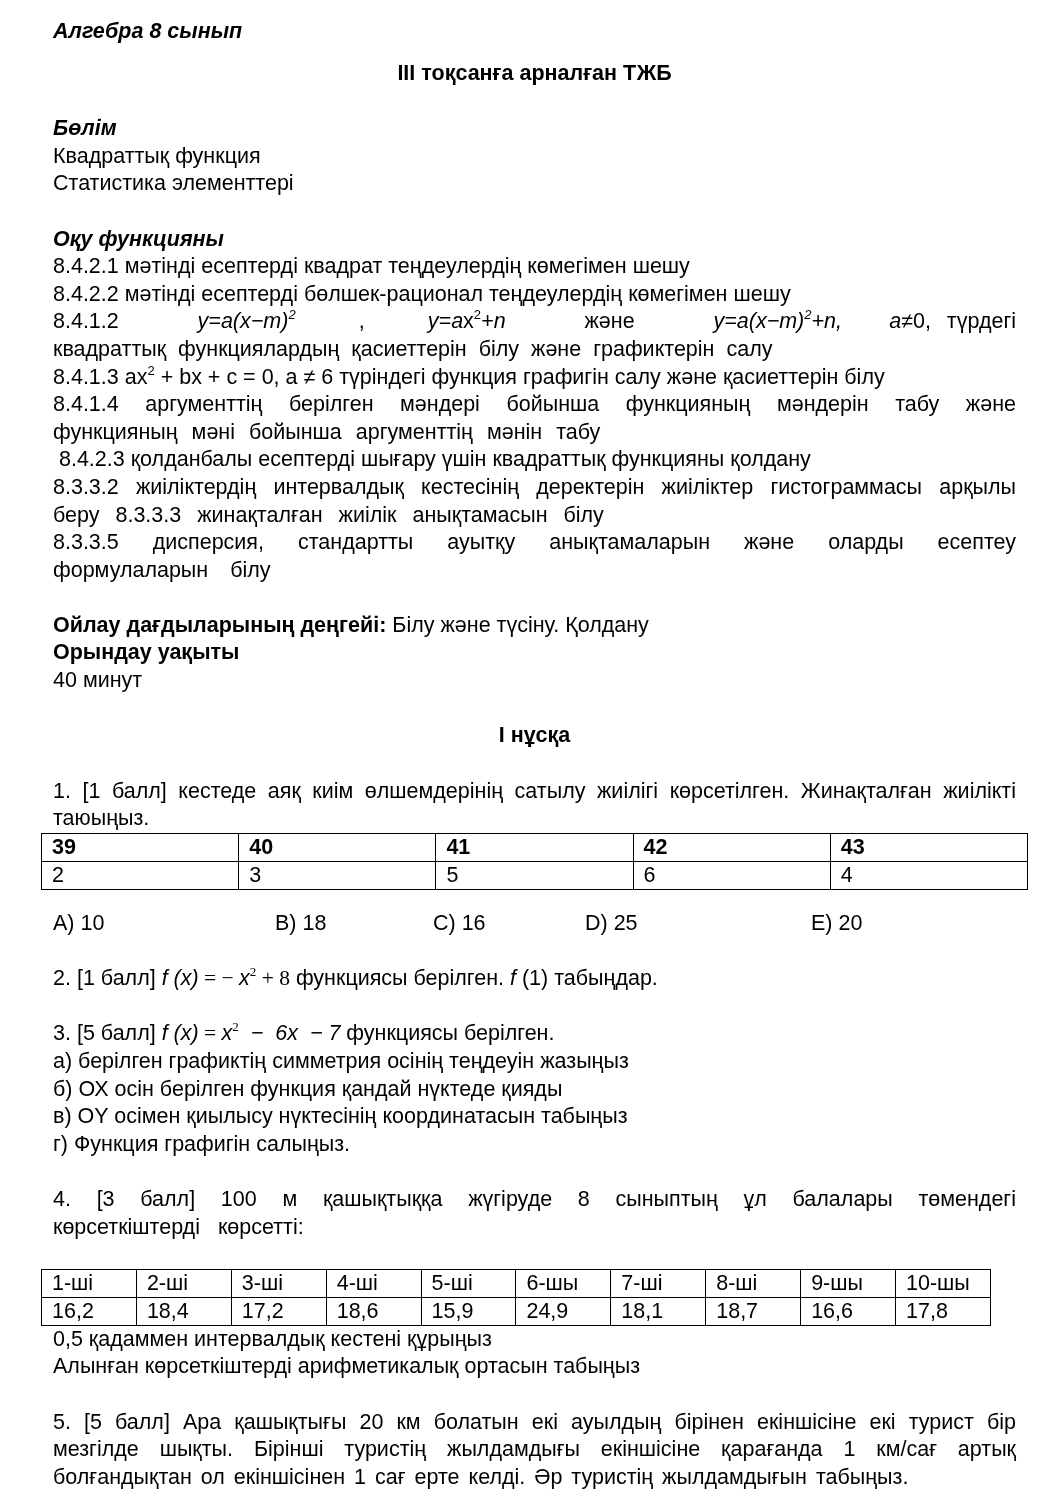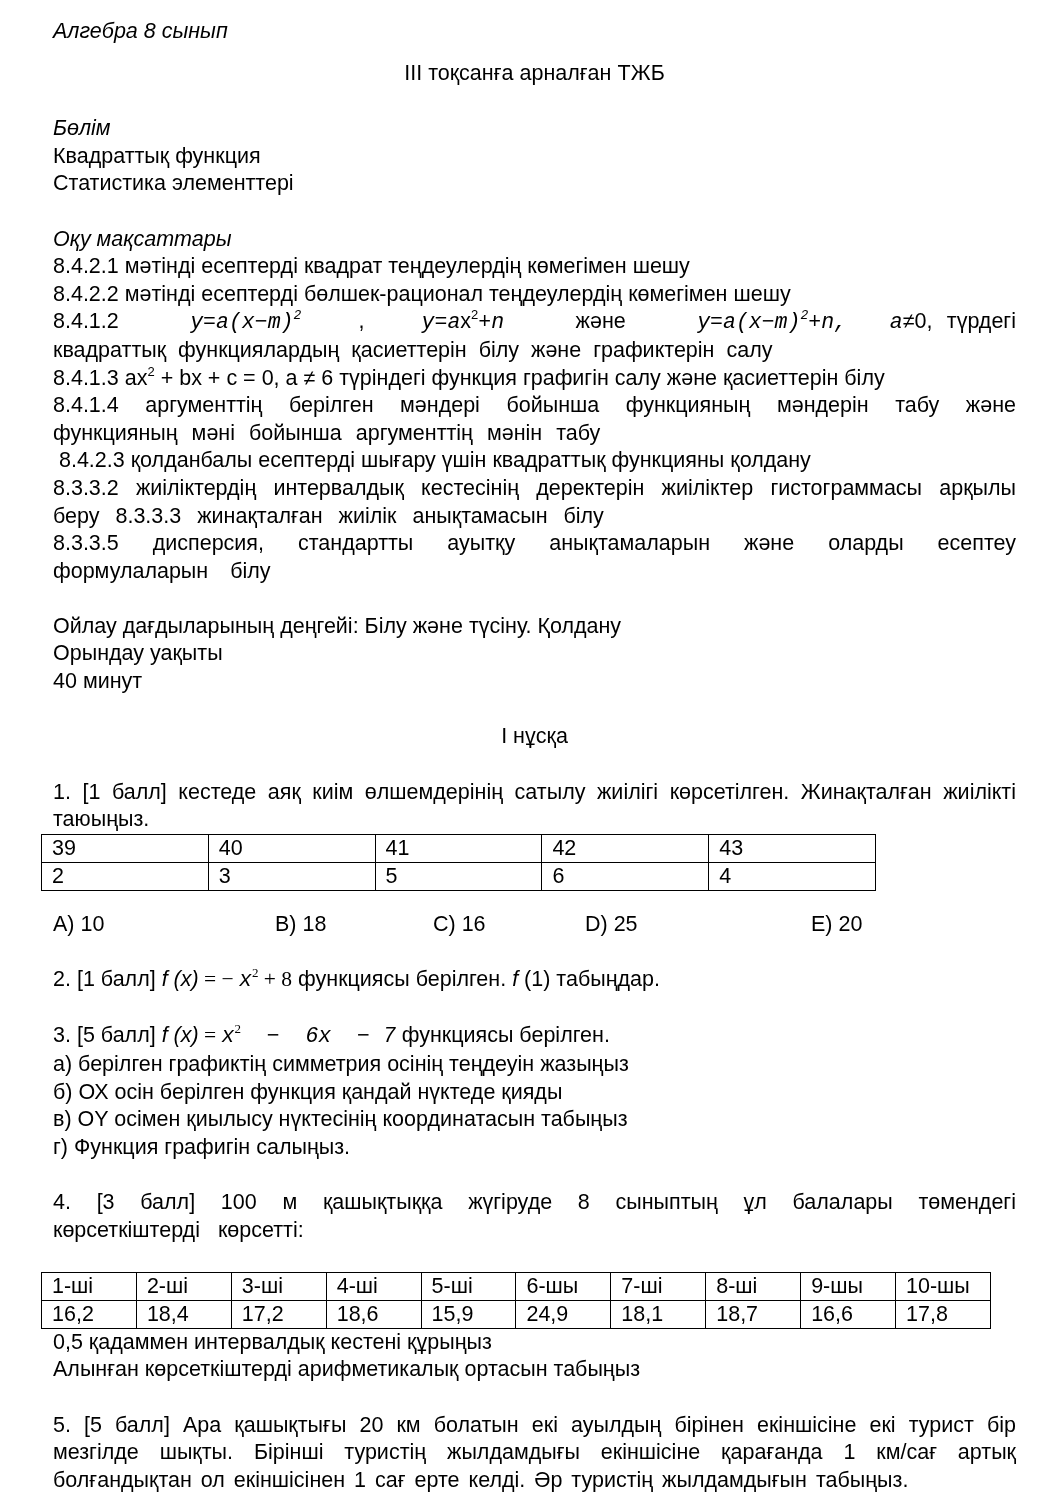--- a/index.html
+++ b/index.html
@@ -2,31 +2,31 @@
 <html><head>
 <meta charset="utf-8">
 <style>
   html, body { margin: 0; padding: 0; background: #ffffff; }
   body {
     width: 1060px; height: 1511px; position: relative; overflow: hidden;
     font-family: "Liberation Sans", sans-serif; font-size: 21.5px; color: #000;
     line-height: 27.6px;
   }
   .page { position: absolute; left: 53px; top: 18px; width: 963px; }
-  .bi { font-weight: normal; font-style: italic; }
-  .b { font-weight: normal; }
+  .bi { font-weight: bold; font-style: italic; }
+  .b { font-weight: bold; }
   .center { text-align: center; }
   .just { text-align: justify; text-align-last: left; }
-  .math { font-family: Liberation Mono, monospace; font-style: italic; }
+  .math { font-family: Liberation Sans, sans-serif; font-style: italic; }
   .mathn { font-family: "Liberation Serif", "DejaVu Serif", serif; }
   sup { font-size: 13px; line-height: 0; vertical-align: 9px; }
   .gap { height: 27.6px; }
   table.grid { border-collapse: collapse; position: relative; }
   table.grid td { border: 1px solid #000; padding: 0 0 0 10px; height: 27px; line-height: 27px; vertical-align: middle; }
-  .t1 { margin-left: -12px; width: 835px; border-radius: 20px; }
+  .t1 { margin-left: -12px; width: 987px; border-radius: 20px; }
   .t1 td { width: 20%; }
   .t2 { margin-left: -12px; width: 950px; }
   .t2 td { width: 10%; }
   .opts { display: flex; margin-top: 20px; }
   .opts span { display: inline-block; }
   .row2 { display: flex; flex-direction: column; }
   .row2 .lbl { width: 373px; }
 </style>
 </head>
 <body>
@@ -36,21 +36,21 @@
   <div class="bi">Алгебра 8 сынып</div>
   <div style="height:14px"></div>
   <div class="b center" style="padding-left:0px">III тоқсанға арналған ТЖБ</div>
   <div style="height:28px"></div>
 
   <div class="bi">Бөлім</div>
   <div>Квадраттық функция</div>
   <div>Статистика элементтері</div>
   <div class="gap"></div>
 
-  <div class="bi">Оқу мақсаттары</div>
+  <div class="bi">Оқу функцияны</div>
   <div>8.4.2.1 мәтінді есептерді квадрат теңдеулердің көмегімен шешу</div>
   <div>8.4.2.2 мәтінді есептерді бөлшек-рационал теңдеулердің көмегімен шешу</div>
   <div class="just" style="word-spacing:6px">
     <span>8.4.1.2</span>&nbsp;&nbsp;&nbsp;&nbsp;&nbsp;<span class="math"><span>y=a(x−m)</span><sup>2</sup></span>&nbsp;&nbsp;&nbsp;&nbsp;<span>,</span>&nbsp;&nbsp;&nbsp;&nbsp;<span class="math"><span>y=a</span></span><span>x</span><sup>2</sup><span class="math">+n</span>&nbsp;&nbsp;&nbsp;&nbsp;&nbsp;<span>және</span>&nbsp;&nbsp;&nbsp;&nbsp;&nbsp;<span class="math"><span>y=a(x−m)</span><sup>2</sup><span>+n,</span></span>&nbsp;&nbsp;&nbsp;<span class="math">a</span><span>≠0,</span>
     <span>түрдегі квадраттық функциялардың қасиеттерін білу және графиктерін салу</span>
   </div>
   <div><span>8.4.1.3 ax</span><sup>2</sup><span> + bx + c = 0, a ≠ 6 түріндегі функция графигін салу және қасиеттерін білу</span></div>
   <div class="just" style="word-spacing:8px">8.4.1.4 аргументтің берілген мәндері бойынша функцияның мәндерін табу және функцияның мәні бойынша аргументтің мәнін табу</div>
   <div style="white-space:pre"> 8.4.2.3 қолданбалы есептерді шығару үшін квадраттық функцияны қолдану</div>
   <div class="just" style="word-spacing:10px; white-space:pre-line">8.3.3.2 жиіліктердің интервалдық кестесінің деректерін жиіліктер гистограммасы арқылы беру  8.3.3.3 жинақталған жиілік анықтамасын білу</div>

